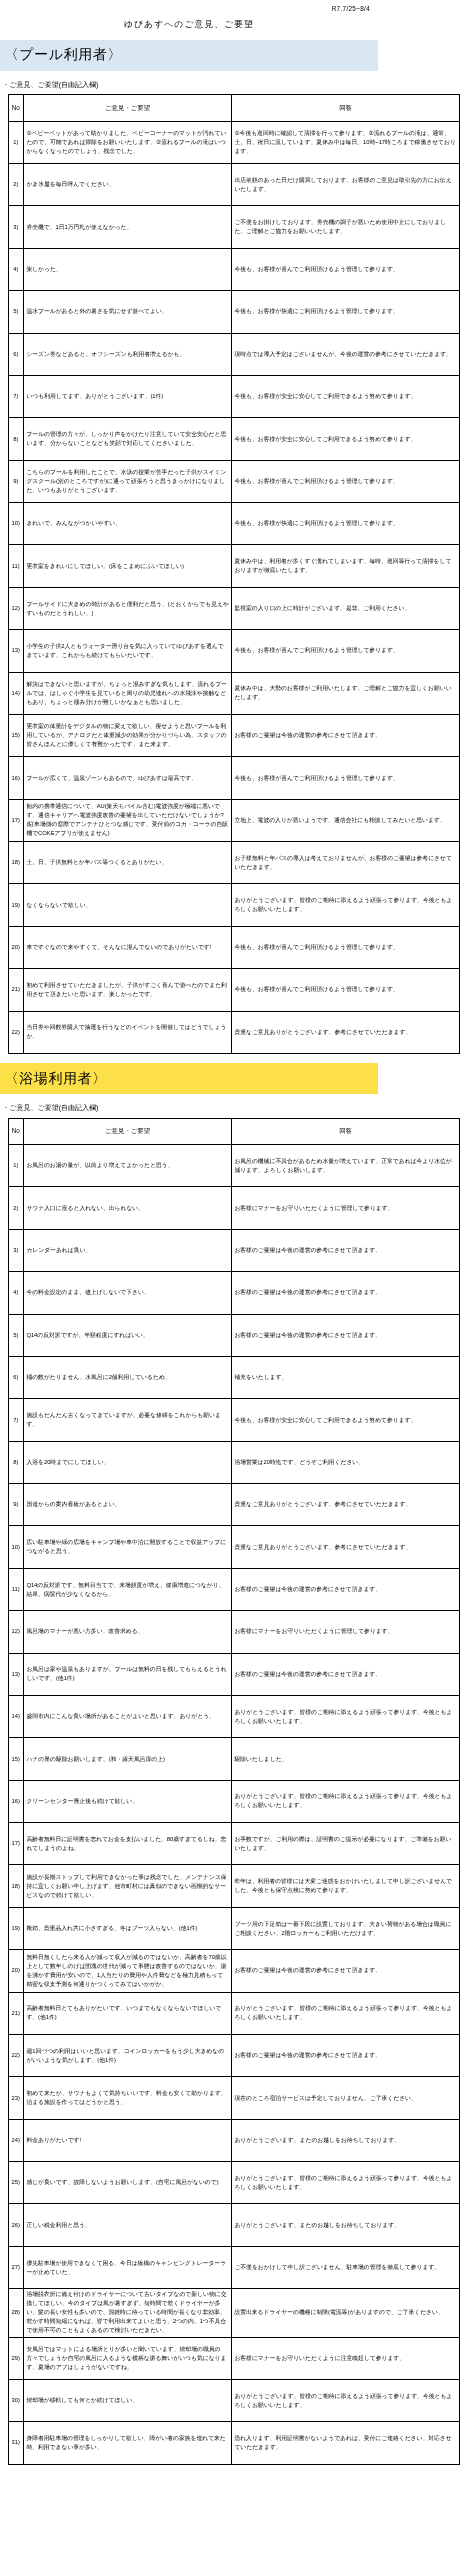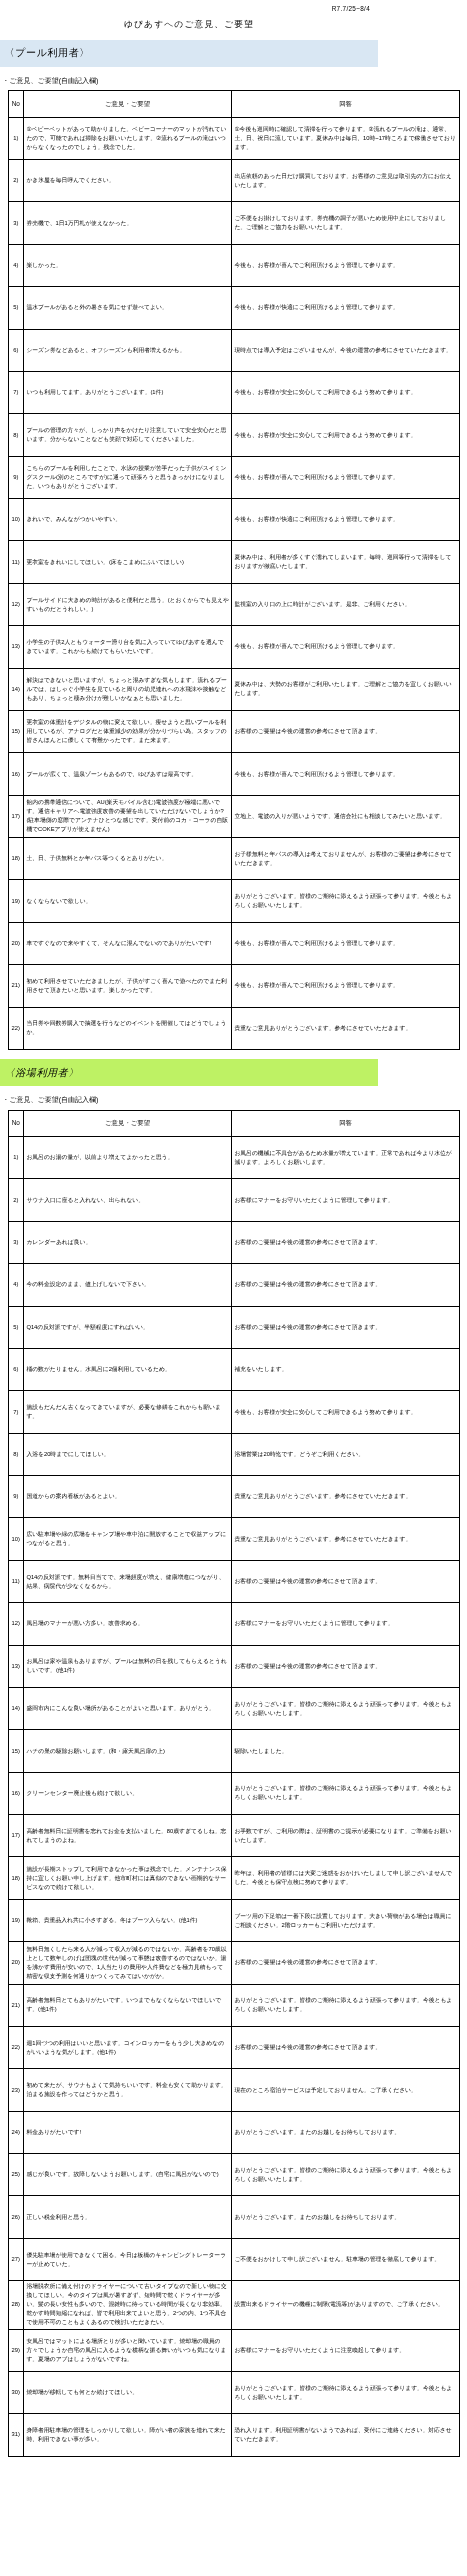--- a/index.html
+++ b/index.html
@@ -1,20 +1,20 @@
 <!DOCTYPE html>
 <html lang="ja" style="font-size:9.2px"><head>
 <meta charset="utf-8">
 <style>
   html,body{margin:0;padding:0;background:#ffffff;}
   body{width:467px;font-family:"Liberation Sans","DejaVu Sans",sans-serif;color:#000;}
   .page{width:378px;padding-bottom:35px;}
   .date-line{text-align:right;font-size:6.4px;padding:4.6px 8px 0 0;letter-spacing:0.3px;}
   .doc-title{text-align:center;font-size:8.7px;margin-top:7px;letter-spacing:1.2px;}
-  .section-banner{margin-top:9.2px;padding:6.4px 4.6px;font-size:10px;letter-spacing:0.6px;}
+  .section-banner{margin-top:9.2px;padding:6.4px 4.6px;font-size:14px;letter-spacing:0.6px;}
   .sub-label{font-size:7px;margin:9.2px 0 4.6px 2.3px;}
   table.feedback{border-collapse:collapse;margin-left:7.5px;width:452px;table-layout:fixed;font-size:5.8px;}
   table.feedback col.c-no{width:15.6px;}
   table.feedback col.c-op{width:208px;}
   table.feedback col.c-an{width:228px;}
   table.feedback th,table.feedback td{border:0.6px solid #000;padding:1.2px 2.3px;vertical-align:middle;line-height:1.55;word-break:break-all;}
   table.feedback thead th{height:23px;text-align:center;font-weight:normal;font-size:6.4px;}
   table.feedback tbody td{height:39px;}
   td.no-cell{text-align:center;}
   td.op-cell,td.an-cell{text-align:left;}
@@ -148,21 +148,21 @@
           <td class="an-cell">今後も、お客様が喜んでご利用頂けるよう管理して参ります。</td>
         </tr>
         <tr>
           <td class="no-cell">22)</td>
           <td class="op-cell">当日券や回数券購入で抽選を行うなどのイベントを開催してはどうでしょうか。</td>
           <td class="an-cell">貴重なご意見ありがとうございます。参考にさせていただきます。</td>
         </tr>
       </tbody>
   </table>
 
-  <div class="section-banner" style="background: #bef264; font-style: italic;">〈浴場利用者〉</div>
+  <div class="section-banner" style="background: #fde047;">〈浴場利用者〉</div>
   <div class="sub-label">・ご意見、ご要望(自由記入欄)</div>
   <table class="feedback">
     <colgroup>
         <col class="c-no">
         <col class="c-op">
         <col class="c-an">
       </colgroup>
     <thead>
       <tr>
         <th>No</th>

